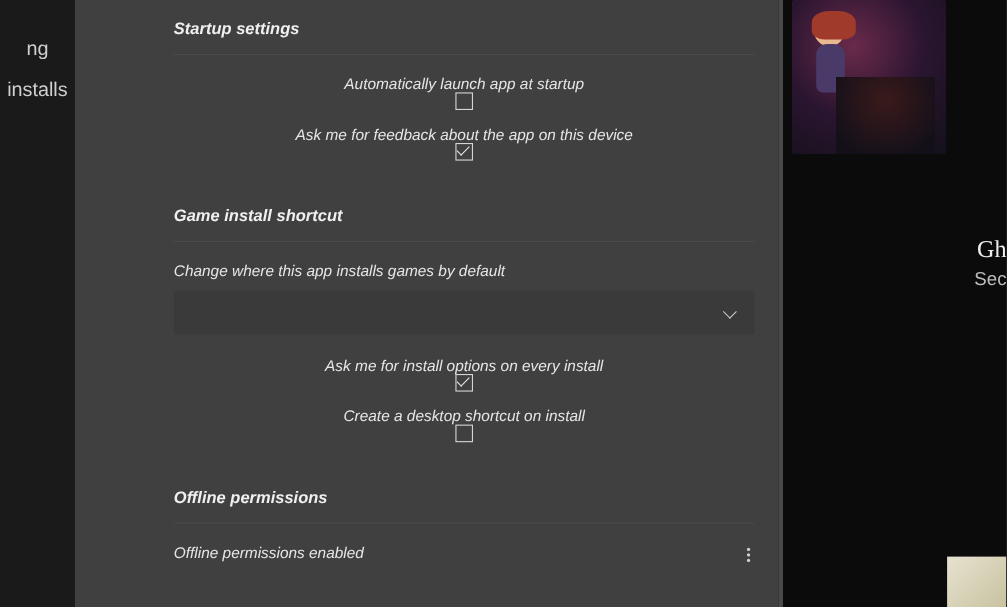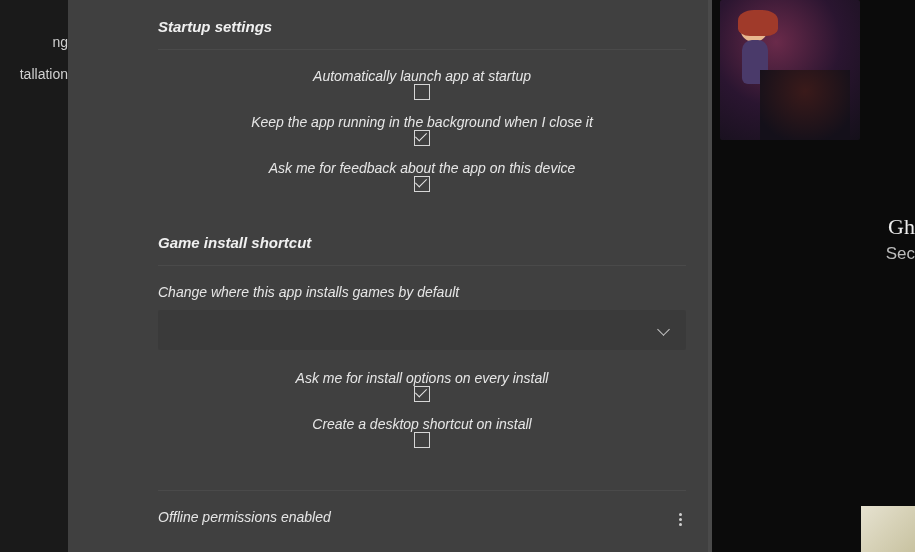--- a/index.html
+++ b/index.html
@@ -17,25 +17,25 @@
   left: 0;
   top: 0;
   width: 68px;
   height: 552px;
   background: #1a1a1a;
   padding-top: 20px;
   overflow: hidden;
 }
 .sidebar-item {
   color: #d0d0d0;
-  font-size: 14px;
+  font-size: 18px;
   padding: 8px 0 8px 0;
   white-space: nowrap;
   cursor: pointer;
-  text-align: right;
+  text-align: center;
 }
 .sidebar-item:first-child { margin-top: 6px; }
 
 .main-panel {
   position: absolute;
   left: 68px;
   top: 0;
   width: 640px;
   height: 552px;
   background: #404040;
@@ -227,36 +227,32 @@
   height: 46px;
   background: linear-gradient(135deg, #e6e2d0 0%, #c8c2a0 100%);
   filter: blur(0.4px);
 }
 </style>
 </head>
 <body>
 
 <div class="sidebar">
   <div class="sidebar-item">ng</div>
-  <div class="sidebar-item">tallation</div>
+  <div class="sidebar-item">installs</div>
 </div>
 
 <div class="main-panel">
   <div class="content">
 
     <div class="section-block">
       <div class="section-title">Startup settings</div>
       <hr class="section-rule">
       <div class="row">
         <span class="row-label">Automatically launch app at startup</span>
         <span class="checkbox"></span>
-      </div>
-      <div class="row">
-        <span class="row-label">Keep the app running in the background when I close it</span>
-        <span class="checkbox checked"></span>
       </div>
       <div class="row">
         <span class="row-label">Ask me for feedback about the app on this device</span>
         <span class="checkbox checked"></span>
       </div>
     </div>
 
     <div class="section-block">
       <div class="section-title">Game install shortcut</div>
       <hr class="section-rule">
@@ -269,20 +265,21 @@
         <span class="row-label">Ask me for install options on every install</span>
         <span class="checkbox checked"></span>
       </div>
       <div class="row">
         <span class="row-label">Create a desktop shortcut on install</span>
         <span class="checkbox"></span>
       </div>
     </div>
 
     <div class="section-block" style="margin-bottom:0">
+      <div class="section-title">Offline permissions</div>
       <hr class="section-rule">
       <div class="offline-row">
         <span class="row-label">Offline permissions enabled</span>
         <span class="more-icon">
           <span></span>
             <span></span>
             <span></span>
         </span>
       </div>
     </div>

